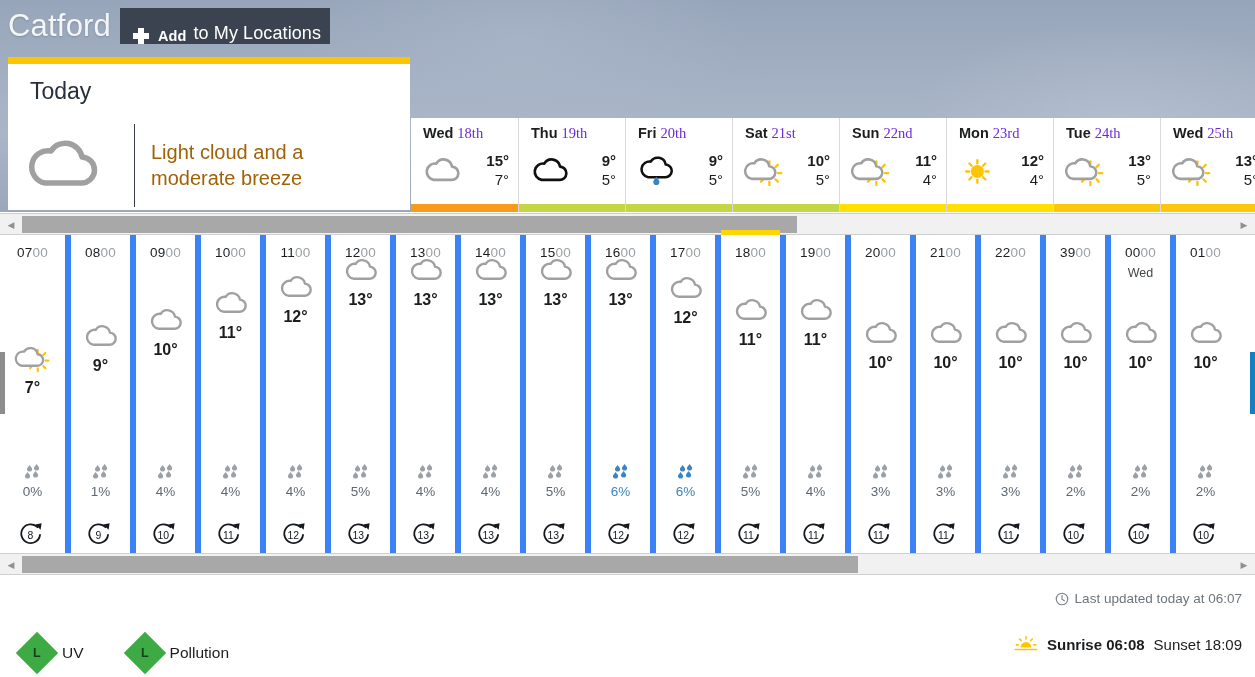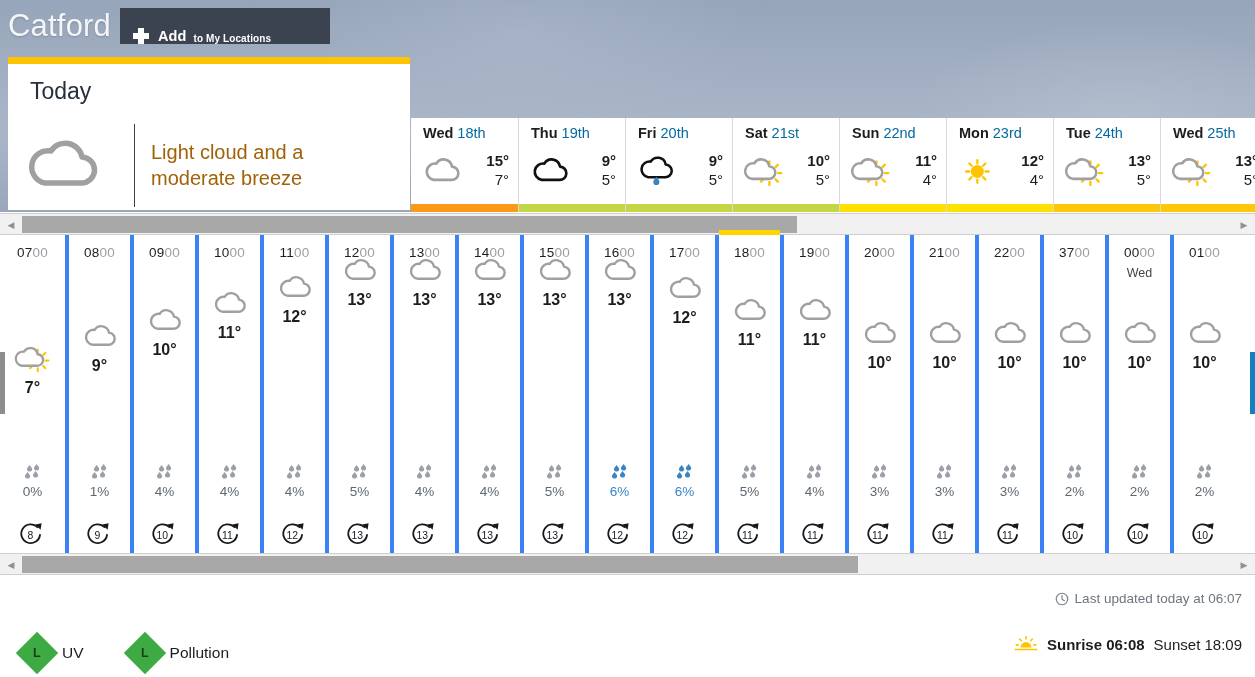--- a/index.html
+++ b/index.html
@@ -33,21 +33,21 @@
     display: flex; align-items: flex-end; gap: 9px;
     padding-left: 13px; cursor: pointer; border: none;
   }
   .plus-icon { display:block; position: relative; width: 16px; height: 16px; flex: 0 0 16px; }
   .plus-icon::before, .plus-icon::after {
     content: ""; position: absolute; background: #fff;
   }
   .plus-icon::before { left: 0; top: 5px; width: 16px; height: 6px; }
   .plus-icon::after  { top: 0; left: 5px; width: 6px; height: 16px; }
   .add-strong { font-size: 14.5px; font-weight: 600; letter-spacing: .1px; }
-  .add-rest   { font-size: 10px; font-weight: 700; letter-spacing: .1px; margin-left:-2px;}
+  .add-rest   { font-size: 18px; font-weight: 400; letter-spacing: .1px; margin-left:-2px;}
 
   
   .today-card {
     position: absolute; left: 8px; top: 57px; width: 402px; height: 153px;
     background: #fff; border-top: 7px solid #ffc400;
   }
   .today-label {
     position: absolute; left: 22px; top: 14px;
     font-size: 23px; color: #26303c; font-weight: 400;
   }
@@ -69,21 +69,21 @@
     position: absolute; left: 411px; top: 118px; width: 844px; height: 94px;
     background: #fff; display: flex; overflow: hidden;
   }
   .day {
     position: relative; width: 107px; flex: 0 0 107px; height: 94px;
     border-left: 1px solid #d9d9d9; background: #fff;
     cursor: pointer;
   }
   .day:first-child { border-left: none; }
   .day-name { position: absolute; left: 12px; top: 7px; font-size: 14.5px; color: #1b1d1f; font-weight: 600; }
-  .day-date { font-size: 14.5px; color: #0369a1; font-weight: 400; margin-left: 4px; }
+  .day-date { font-size: 14.5px; color: #6d28d9; font-weight: 400; margin-left: 4px; font-family: Liberation Serif, serif; }
   .day-body { position: absolute; left: 0; top: 27px; width: 100%; height: 52px;
               display: flex; align-items: center; }
   .day-ico { width: 60px; display: flex; justify-content: center; align-items: center; }
   .day-temps { flex: 1; text-align: right; padding-right: 9px;
                font-size: 15px; line-height: 1.25; color: #1b1d1f; font-weight: 700; }
   .day-temps .lo { font-weight: 400; }
   .day-bar { position: absolute; left: 0; bottom: 0; width: 100%; height: 8px; }
 
   
   .hscroll {
@@ -101,21 +101,21 @@
   #scroll-top .thumb    { left: 22px; width: 775px; }
   #scroll-bottom .thumb { left: 22px; width: 836px; }
 
   
   .hourly {
     position: absolute; left: 0; top: 235px; width: 1255px; height: 318px;
     display: flex; background: #fff;
   }
   .hour {
     position: relative; flex: 0 0 65px; width: 65px; height: 318px;
-    border-left: 4px solid #3b82f6; cursor: pointer;
+    border-left: 6px solid #3b82f6; cursor: pointer;
   }
   .hour:first-child { border-left: none; }
   .hour.selected::before {
     content: ""; position: absolute; left: 0; top: -5px; width: 100%; height: 5px;
     background: #ffd500;
   }
   .h-time { position: absolute; left: 0; top: 10px; width: 100%; text-align: center;
             font-size: 13.5px; color: #9aa0a6; letter-spacing: .2px; }
   .h-time b { color: #1b1d1f; font-weight: 400; }
   .h-sub   { position: absolute; left: 0; top: 31px; width: 100%; text-align: center;
@@ -821,21 +821,21 @@
         </div>
         <div class="h-wind">
           <svg width="32" height="28" viewBox="0 0 32 28">
             <path d="M20.5 6.2 A9.4 9.4 0 1 0 23 14" fill="none" stroke="#15191d" stroke-width="1.8" stroke-linecap="round"></path>
             <path d="M18.2 3.4 L24.6 2.2 L23.6 8.8 Z" fill="#15191d"></path>
             <text x="13.3" y="18.2" text-anchor="middle" font-family="&quot;Liberation Sans&quot;, sans-serif" font-size="10.4" fill="#15191d">11</text>
           </svg>
         </div>
       </div>
       <div class="hour">
-        <div class="h-time"><b>37</b><span>00</span></div>
+        <div class="h-time"><b>39</b><span>00</span></div>
         <div class="h-wx" style="top: 85px;">
           <div><svg width="40.56" height="28.080000000000002" viewBox="0 0 52 36">
               <g transform="translate(5,2) scale(0.86)">
                 <path d="M14 30 h24 a9 9 0 0 0 .8 -18 a11.5 11.5 0 0 0 -21.2 -4 a8.4 8.4 0 0 0 -3.6 22 z" fill="#ffffff" stroke="#a0a0a0" stroke-width="3.6" stroke-linejoin="round"></path>
               </g>
             </svg></div>
           <div class="h-temp">10°</div>
         </div>
         <div class="h-rain">
           <svg width="22" height="18" viewBox="0 0 22 18">

